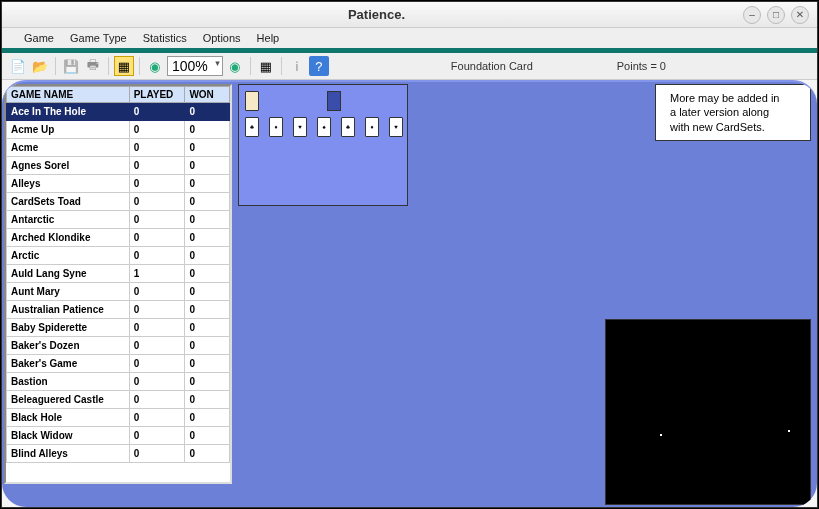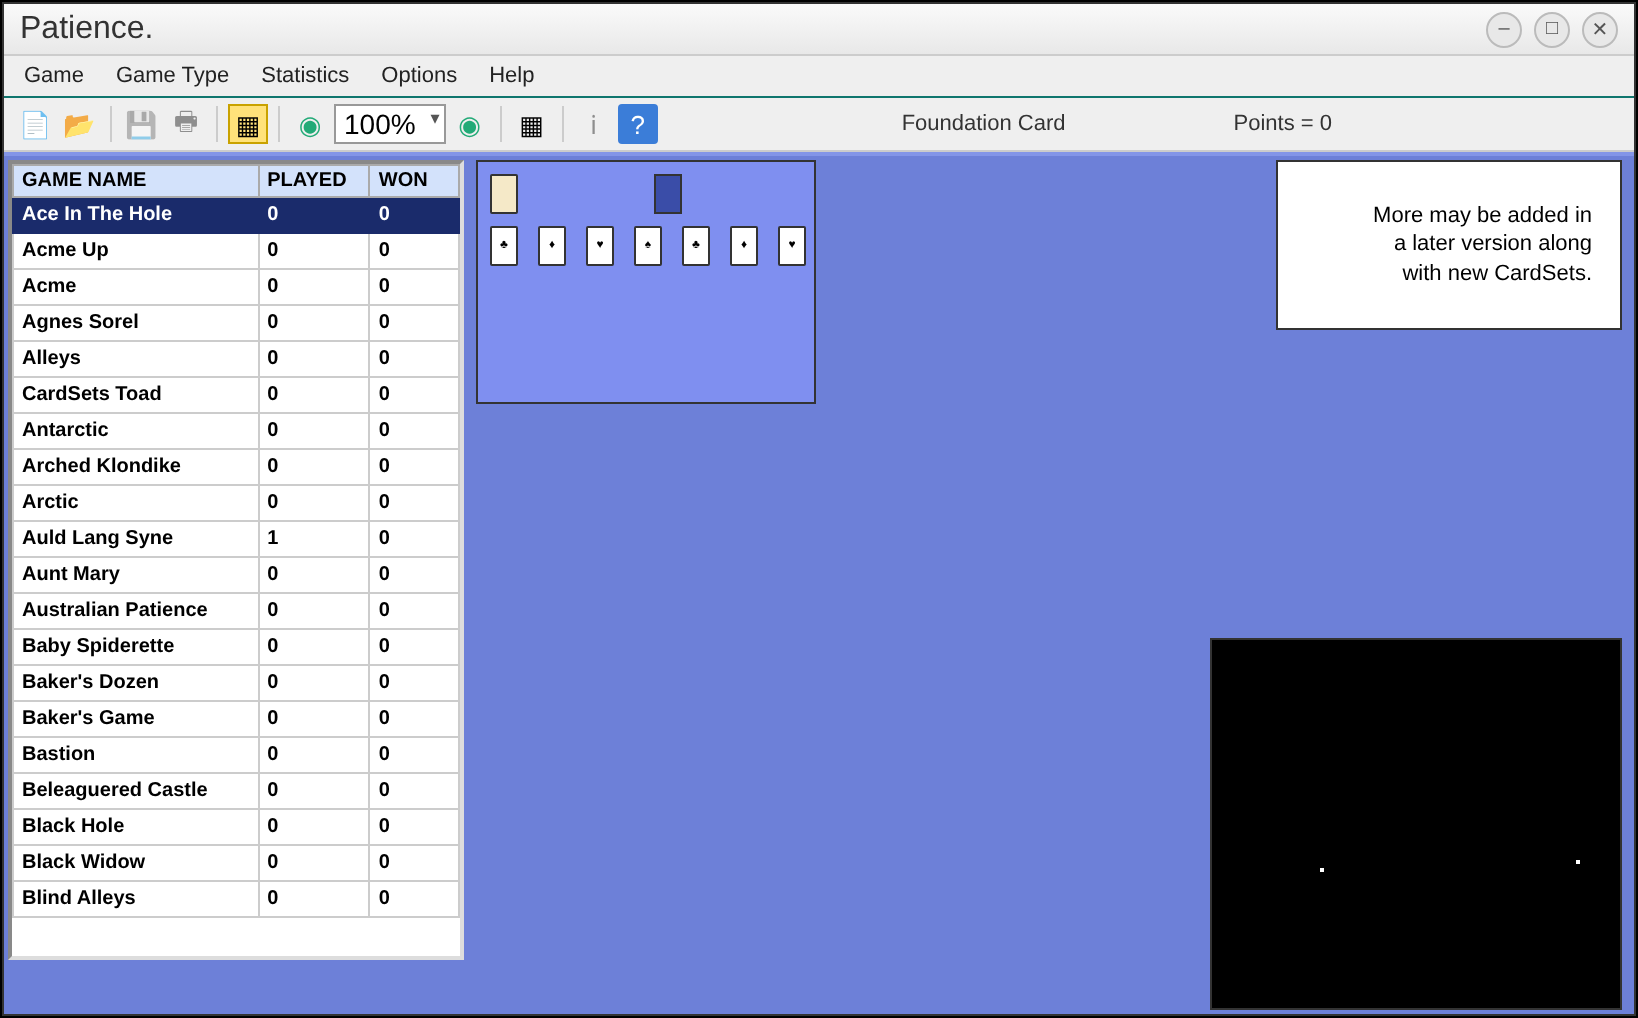--- a/index.html
+++ b/index.html
@@ -1,45 +1,45 @@
 <!DOCTYPE html>
 <html><head>
 <meta charset="utf-8">
 <style>
 * { box-sizing: border-box; margin: 0; padding: 0; }
 body { font-family: Arial, sans-serif; font-size: 11px; background: #000; width: 819px; height: 509px; overflow: hidden; }
 .window { background: #f5f5f5; border: 1px solid #333; width: 817px; height: 507px; margin: 1px; display: flex; flex-direction: column; }
 .titlebar { background: linear-gradient(#fafafa,#e8e8e8); height: 26px; display: flex; align-items: center; padding: 0 8px; border-bottom: 1px solid #ccc; }
-.title { flex: 1; text-align: left; font-weight: normal; font-size: 16px; color: #333; }
+.title { flex: 1; text-align: center; font-weight: bold; font-size: 13px; color: #333; }
 .win-btns { display: flex; gap: 6px; }
 .win-btn { width: 18px; height: 18px; border-radius: 50%; background: #e8e8e8; border: 1px solid #bbb; display: flex; align-items: center; justify-content: center; font-size: 10px; color: #555; cursor: pointer; }
-.menubar { background: #efefef; padding: 2px 8px; display: flex; gap: 12px; border-bottom: 1px solid #0f766e; }
+.menubar { background: #efefef; padding: 2px 20px; display: flex; gap: 12px; border-bottom: 5px solid #0f766e; }
 .menu-item { color: #222; cursor: pointer; padding: 2px 2px; }
 .toolbar { background: #efefef; padding: 3px 6px; display: flex; align-items: center; gap: 2px; border-bottom: 1px solid #ccc; }
 .tb-btn { width: 20px; height: 20px; display: flex; align-items: center; justify-content: center; border: 1px solid transparent; cursor: pointer; font-size: 13px; }
 .tb-btn.highlight { background: #ffe27a; border: 1px solid #c9a200; }
 .tb-sep { width: 1px; height: 18px; background: #ccc; margin: 0 3px; }
 .zoom-box { background: #fff; border: 1px solid #999; padding: 1px 14px 1px 4px; font-size: 14px; position: relative; }
 .zoom-box::after { content: "▾"; position: absolute; right: 2px; top: 1px; font-size: 9px; color: #555; }
 .status-labels { flex: 1; display: flex; gap: 84px; margin-left: 120px; color: #333; }
 .filter-bar { background: #efefef; padding: 3px 6px; display: flex; gap: 4px; border-bottom: 1px solid #ccc; }
 .combo { background: #fff; border: 1px solid #999; padding: 1px 16px 1px 4px; font-size: 11px; position: relative; min-width: 100px; cursor: pointer; }
 .combo::after { content: "▾"; position: absolute; right: 3px; top: 1px; font-size: 9px; color: #555; }
-.content { flex: 1; background: #6d80d8; display: flex; padding: 2px; gap: 6px; position: relative; overflow: hidden; border-top: 2px solid #8395e8; }
+.content { flex: 1; background: #6d80d8; display: flex; padding: 2px; gap: 6px; position: relative; overflow: hidden; border-top: 2px solid #8395e8; border-radius: 24px; }
 .table-wrap { background: #fff; border: 2px inset #ddd; width: 228px; height: 400px; overflow-y: scroll; overflow-x: hidden; }
 table { width: 100%; border-collapse: collapse; font-size: 10px; }
 th { background: #d3e2fb; border: 1px solid #aaa; text-align: left; padding: 2px 4px; font-weight: bold; font-size: 10px; }
 td { border: 1px solid #ccc; padding: 3px 4px; font-weight: bold; }
 tbody tr { background: #fff; padding-left: 16px; }
 tbody tr.selected { background: #1a2b6b; color: #fff; }
 tbody tr.selected td { border-color: #1a2b6b; }
 .preview { background: #7f8ff0; border: 1px solid #333; width: 170px; height: 122px; position: relative; margin-top: 0; }
 .mini-card { position: absolute; background: #fff; border: 1px solid #333; border-radius: 1px; width: 14px; height: 20px; font-size: 6px; display: flex; align-items: center; justify-content: center; }
 .mini-deck { position: absolute; background: #3a4da8; border: 1px solid #333; width: 14px; height: 20px; top: 6px; left: 88px; }
-.info-box { position: absolute; right: 6px; top: 2px; background: #fff; border: 1px solid #333; padding: 20px 14px; text-align: right; font-size: 11px; line-height: 1.3; width: 173px; }
+.info-box { position: absolute; right: 6px; top: 2px; background: #fff; border: 1px solid #333; padding: 6px 14px; text-align: left; font-size: 11px; line-height: 1.3; width: 156px; }
 .black-panel { position: absolute; right: 6px; bottom: 2px; width: 206px; height: 186px; background: #000; border: 1px solid #333; }
 .dot { position: absolute; width: 2px; height: 2px; background: #fff; }
 ::-webkit-scrollbar { width: 14px; }
 ::-webkit-scrollbar-track { background: #e8e8e8; }
 ::-webkit-scrollbar-thumb { background: #c0c0c0; border: 1px solid #999; }
 </style>
 </head>
 <body>
 
 <div class="window">

